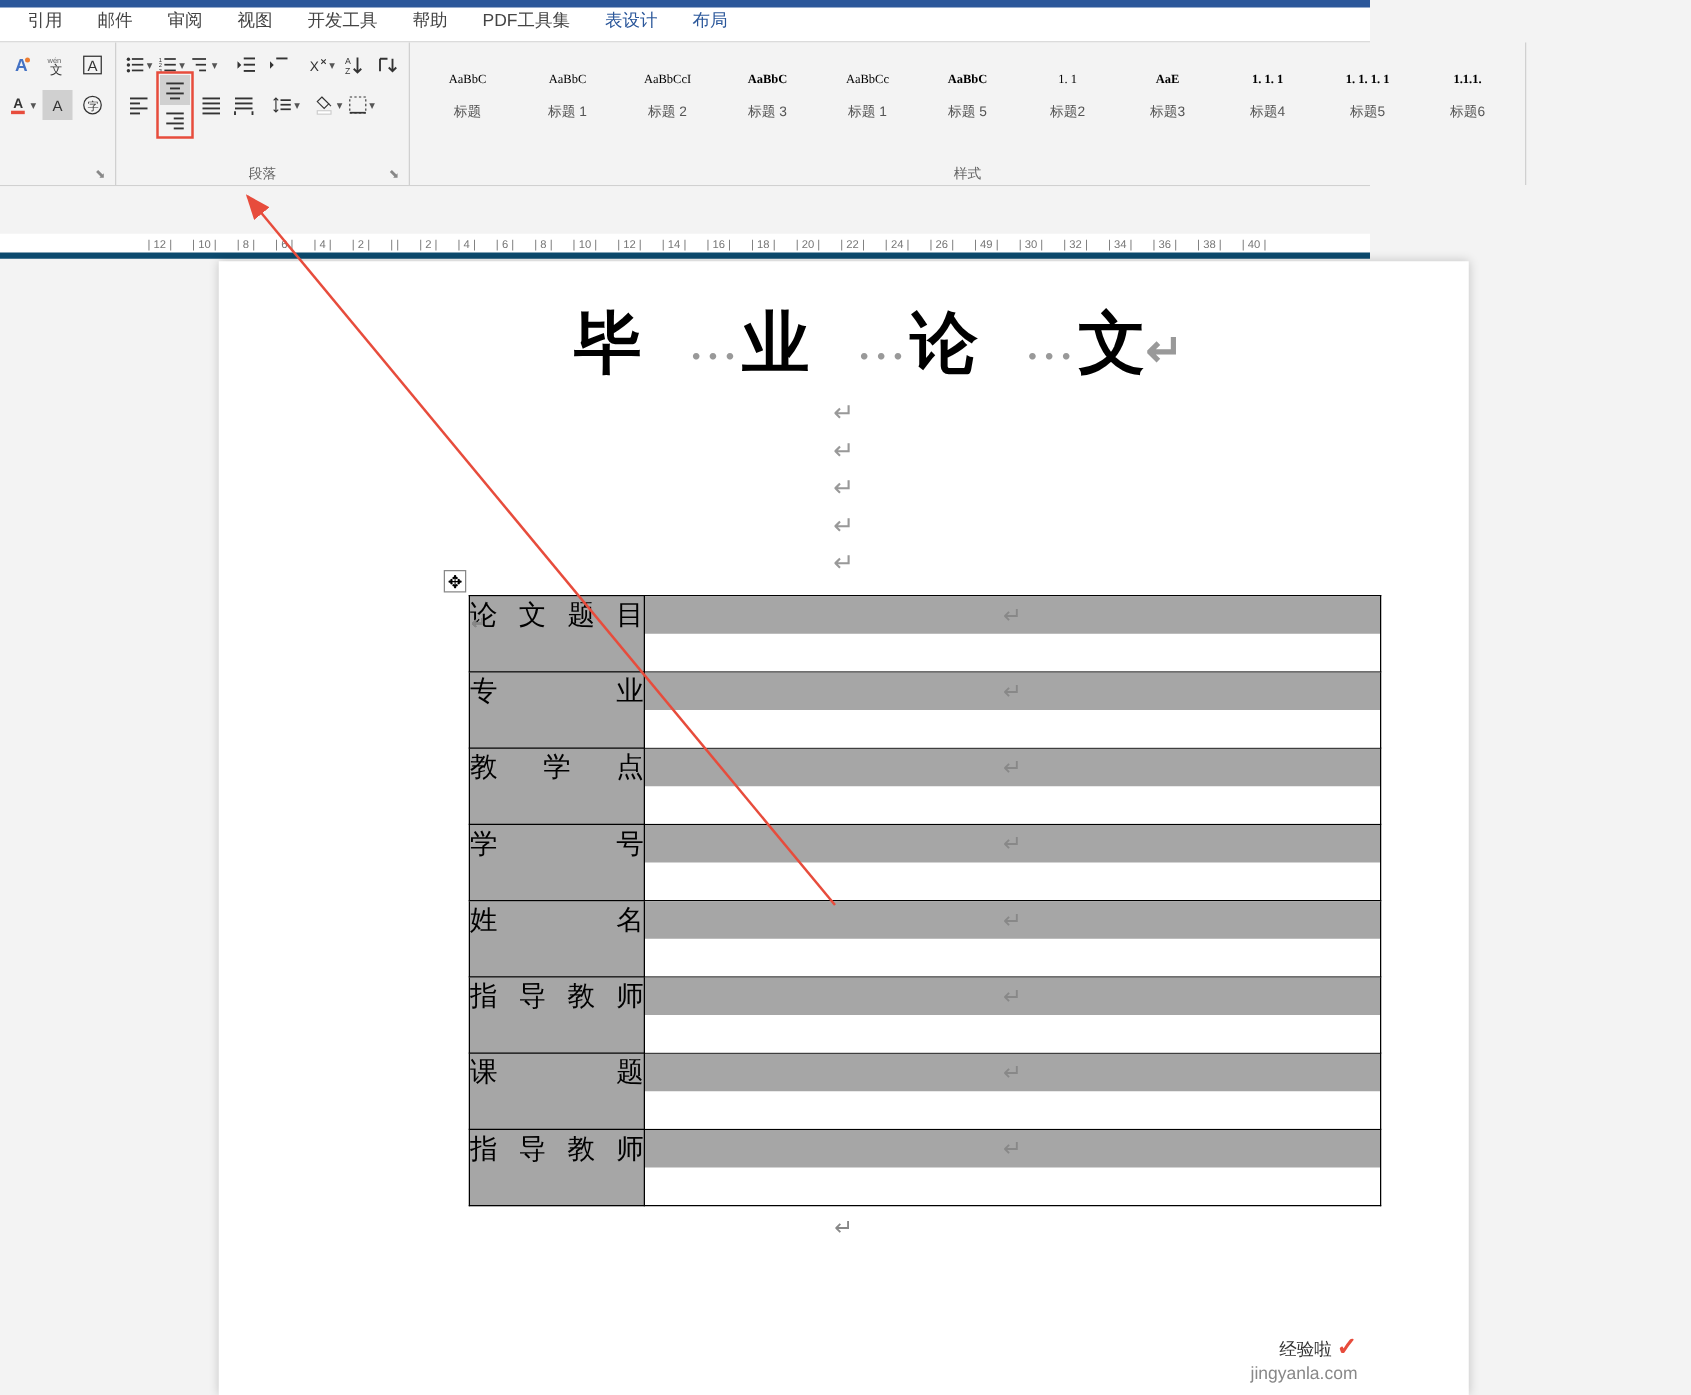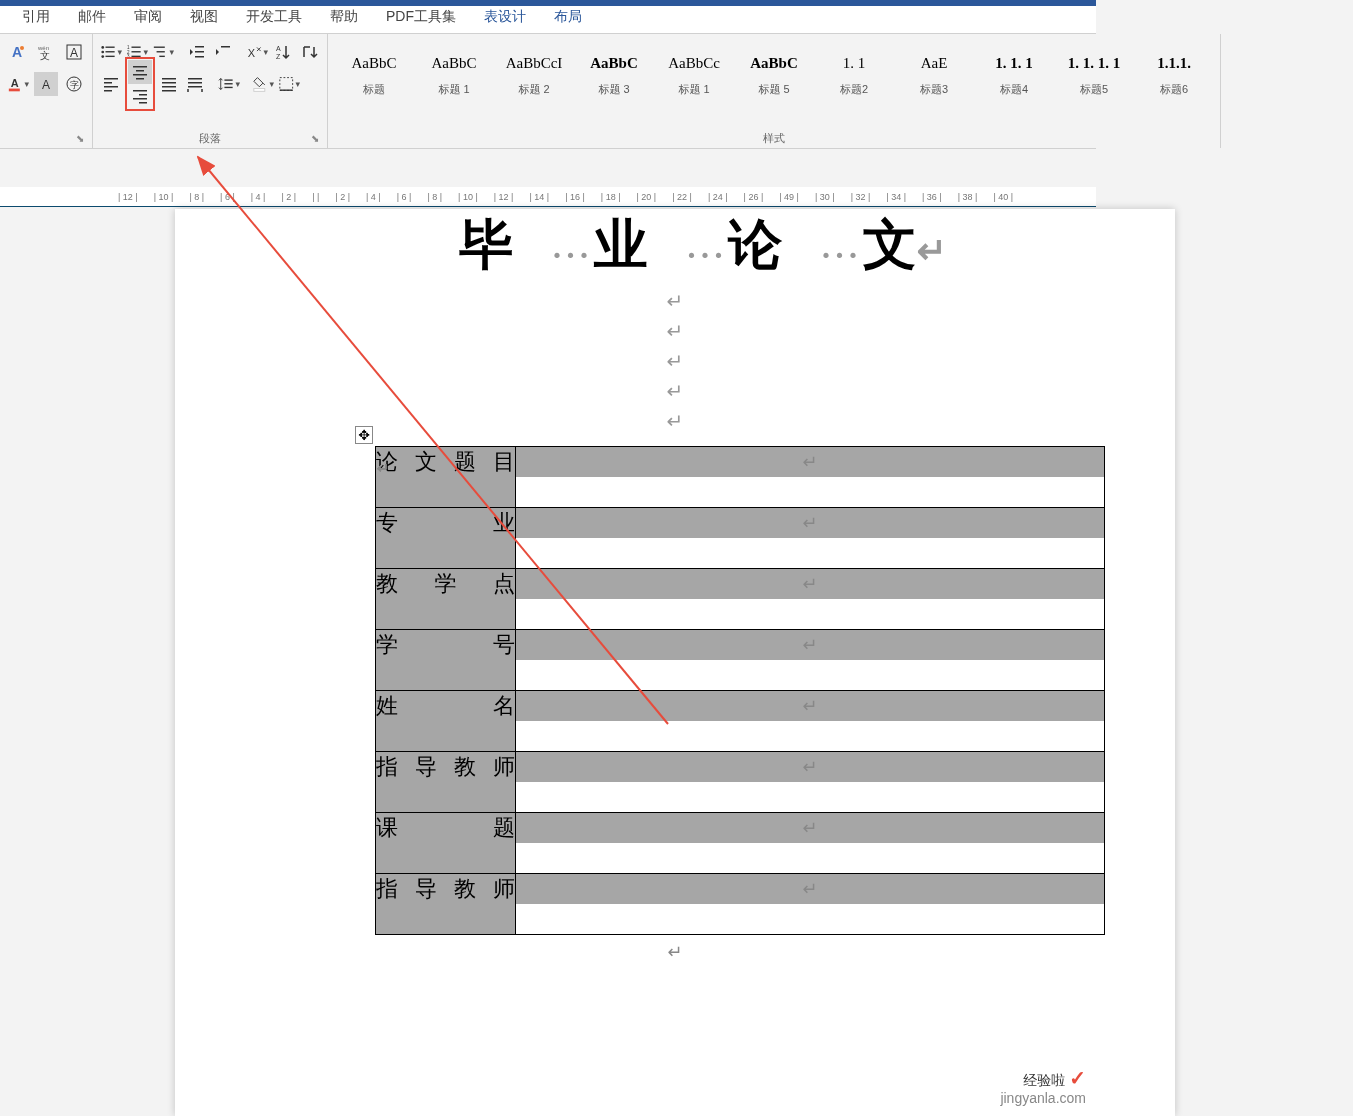--- a/index.html
+++ b/index.html
@@ -26,31 +26,31 @@
     .icon-btn svg { width: 18px; height: 18px; }
     
     .para-row { display: flex; gap: 2px; margin-bottom: 4px; height: 28px; align-items: center; }
     .highlighted-box { border: 2px solid #e74c3c; padding: 1px; }
     
     .split-btn { display: flex; align-items: center; }
     .split-arrow { font-size: 9px; margin-left: 1px; color: #555; }
     
     .styles-row { display: flex; gap: 0; overflow: hidden; padding-top: 4px; }
     .style-item { width: 80px; text-align: center; padding: 4px 2px; cursor: pointer; }
-    .style-preview { font-family: "SimSun", serif; font-size: 15px; height: 34px; display: flex; align-items: center; justify-content: center; white-space: nowrap; overflow: hidden; }
+    .style-preview { font-family: "SimSun", serif; font-size: 10px; height: 34px; display: flex; align-items: center; justify-content: center; white-space: nowrap; overflow: hidden; }
     .style-name { font-size: 11px; color: #555; margin-top: 2px; }
     
     .editor-area { position: relative; background: #f3f3f3; height: calc(100% - 149px); }
     
-    .ruler { position: absolute; top: 38px; left: 0; right: 0; height: 20px; background: #fff; border-bottom: 1px solid #0c4a6e; font-size: 9px; color: #777; display: flex; align-items: center; overflow: hidden; padding-left: 110px; white-space: nowrap; }
+    .ruler { position: absolute; top: 38px; left: 0; right: 0; height: 20px; background: #fff; border-bottom: 5px solid #0c4a6e; font-size: 9px; color: #777; display: flex; align-items: center; overflow: hidden; padding-left: 110px; white-space: nowrap; }
     .ruler span { display: inline-block; margin: 0 8px; }
     
     .page { position: absolute; top: 60px; left: 175px; width: 1000px; height: calc(100% - 60px); background: #fff; box-shadow: 0 0 8px rgba(0,0,0,0.2); }
     
-    .doc-title { text-align: center; font-family: "SimSun", serif; font-size: 54px; font-weight: bold; letter-spacing: 40px; padding-left: 56px; }
+    .doc-title { text-align: center; font-family: "SimSun", serif; font-size: 54px; font-weight: bold; margin-top: 30px; letter-spacing: 40px; padding-left: 56px; }
     
     .paragraph-mark { font-family: "Calibri", sans-serif; color: #999; font-size: 20px; }
     .para-marks { text-align: center; margin-top: 4px; line-height: 30px; }
     
     .table-wrapper { position: relative; margin-top: 10px; margin-left: 200px; }
     .table-handle { position: absolute; top: -20px; left: -20px; width: 18px; height: 18px; border: 1px solid #888; background: #fff; display: flex; align-items: center; justify-content: center; font-size: 14px; cursor: move; }
     
     table.doc-table { border-collapse: collapse; width: 730px; }
     table.doc-table td { border: 1px solid #000; padding: 0; background: #a6a6a6; vertical-align: top; }
     table.doc-table tr { height: 60px; }
@@ -299,21 +299,21 @@
           </div>
           <div class="style-item">
             <div class="style-preview" style="font-weight:bold">AaBbC</div>
             <div class="style-name">标题 5</div>
           </div>
           <div class="style-item">
             <div class="style-preview" style="font-weight:normal">1. 1</div>
             <div class="style-name">标题2</div>
           </div>
           <div class="style-item">
-            <div class="style-preview" style="font-weight:normal">AaE</div>
+            <div class="style-preview" style="font-weight:bold">AaE</div>
             <div class="style-name">标题3</div>
           </div>
           <div class="style-item">
             <div class="style-preview" style="font-weight:bold">1. 1. 1</div>
             <div class="style-name">标题4</div>
           </div>
           <div class="style-item">
             <div class="style-preview" style="font-weight:bold">1. 1. 1. 1</div>
             <div class="style-name">标题5</div>
           </div>

